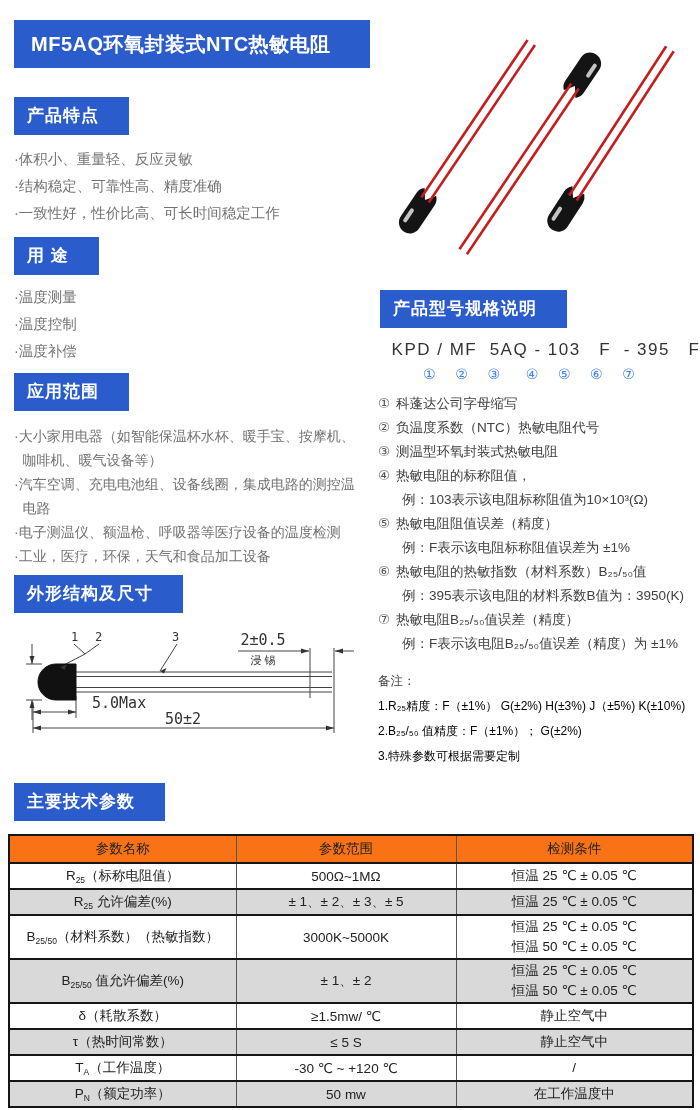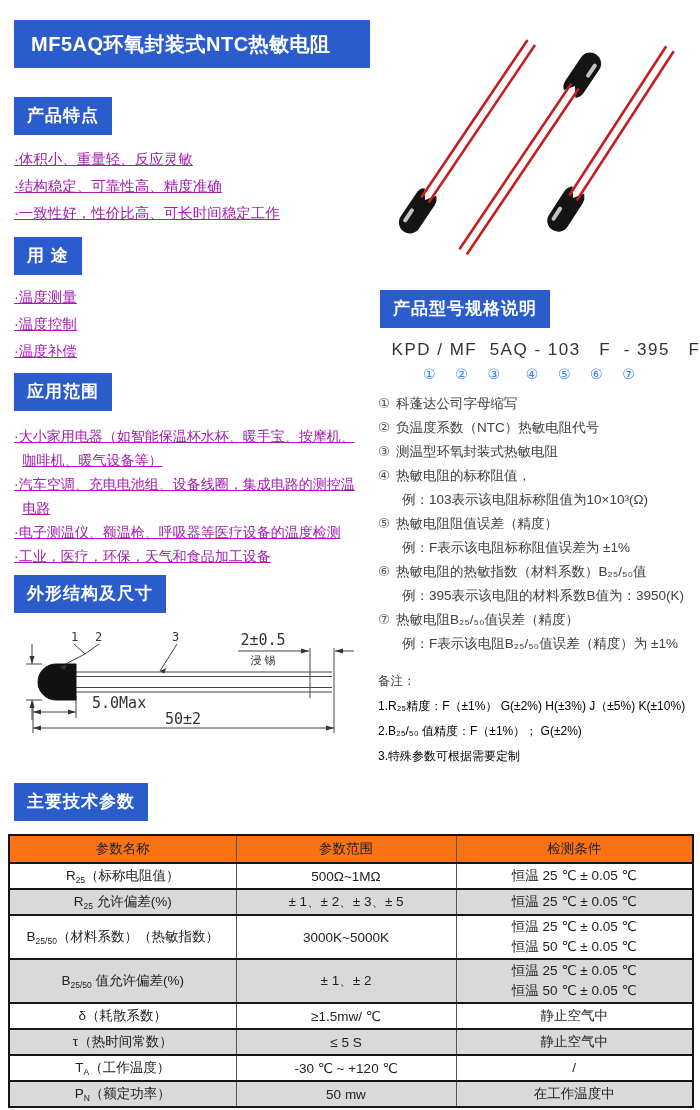--- a/index.html
+++ b/index.html
@@ -4,29 +4,29 @@
 <style>
   * { margin:0; padding:0; box-sizing:border-box; }
   html,body { background:#fff; }
   .page {
     position:relative; width:700px; height:1110px; background:#fff;
     font-family:"Liberation Sans","DejaVu Sans",sans-serif; color:#3a3a3a;
     overflow:hidden;
   }
   .badge {
     position:absolute; background:#2b5ccc; color:#fff; font-weight:bold;
-    font-size:17px; padding:7px 13px 8px 13px; letter-spacing:1px;
+    font-size:17px; padding:7px 30px 8px 13px; letter-spacing:1px;
     display:inline-block; white-space:nowrap;
   }
   .title-bar {
     position:absolute; left:14px; top:20px; width:356px; height:48px;
     background:#2b5ccc; color:#fff; font-weight:bold; font-size:20px;
     line-height:48px; padding-left:17px; letter-spacing:0.5px;
   }
-  .plain-list { position:absolute; list-style:none; font-size:14.5px; color:#a21caf;text-decoration:underline; }
+  .plain-list { position:absolute; list-style:none; font-size:14.5px; color:#737373; }
   .plain-list li { line-height:27px; }
   .hang li { line-height:24px; padding-left:0.6em; text-indent:-0.6em; }
   .model-line {
     position:absolute; left:380px; top:340px; width:316px; text-align:center;
     font-size:17px; color:#333; letter-spacing:1.5px; white-space:pre;margin-left:8px;
   }
   .circ-line {
     position:absolute; left:380px; top:366px; width:300px; text-align:center;
     font-size:14px; color:#3b82f6; white-space:pre; letter-spacing:2px;
   }

